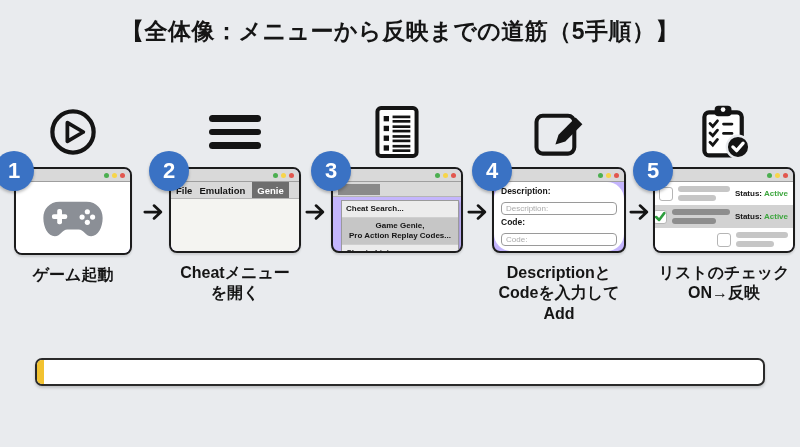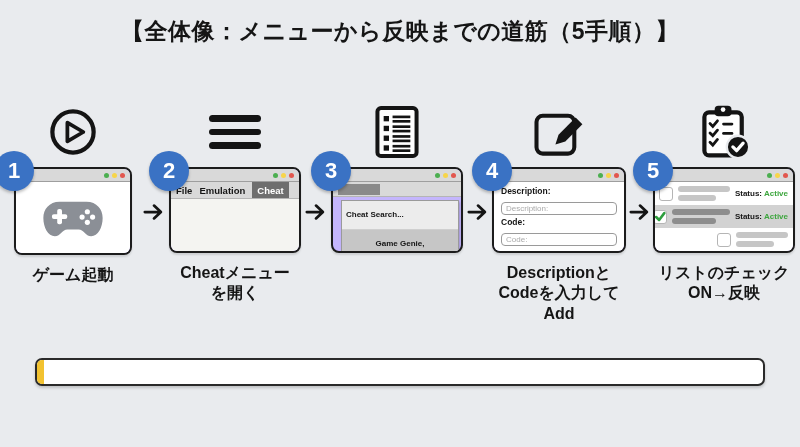--- a/index.html
+++ b/index.html
@@ -122,29 +122,29 @@
     position:absolute;
     left:8px; top:31px;
     width:118px;
     background:#ececec;
     border:1px solid #9a9a9a;
     box-shadow:1px 2px 2px rgba(0,0,0,.2);
   }
   .dd-item {
     font-size:8px;
     font-weight:bold;
-    padding:9px 4px;
+    padding:3px 4px;
     border-bottom:1px solid #cfcfcf;
     white-space:pre-line;
     line-height:1.25;
   }
   .dd-item:last-child { border-bottom:none; }
   .dd-item.selected { background:#c6c6c6;text-align:center; }
   
-  .form-body { padding:4px 7px 16px 7px; background:#fff; }
+  .form-body { padding:4px 7px 16px 7px; background:#fff;border-radius:17px; }
   .field-label { font-size:8.5px; font-weight:bold; margin-bottom:1px; }
   .field-input {
     width:100%;
     height:13px;
     border:1px solid #9a9a9a;
     border-radius:4px;
     font-size:8px;
     padding:0 4px;
     margin-bottom:2px;
     background:#fff;
@@ -286,21 +286,21 @@
       <div class="badge">2</div>
       <div class="window">
         <div class="titlebar">
           <span class="dot g"></span>
           <span class="dot y"></span>
           <span class="dot r"></span>
         </div>
         <div class="menubar">
           <span class="menu-item">File</span>
           <span class="menu-item">Emulation</span>
-          <span class="menu-item active">Cheat</span>
+          <span class="menu-item active">Genie</span>
         </div>
         <div class="plain-body" style="height:calc(100% - 30px); background:#f4f4f1;"></div>
       </div>
     </div>
     <div class="step-label">Cheatメニュー
 を開く</div>
   </div>
 
   <div class="arrow">
     <svg width="24" height="22" viewBox="0 0 24 22">

